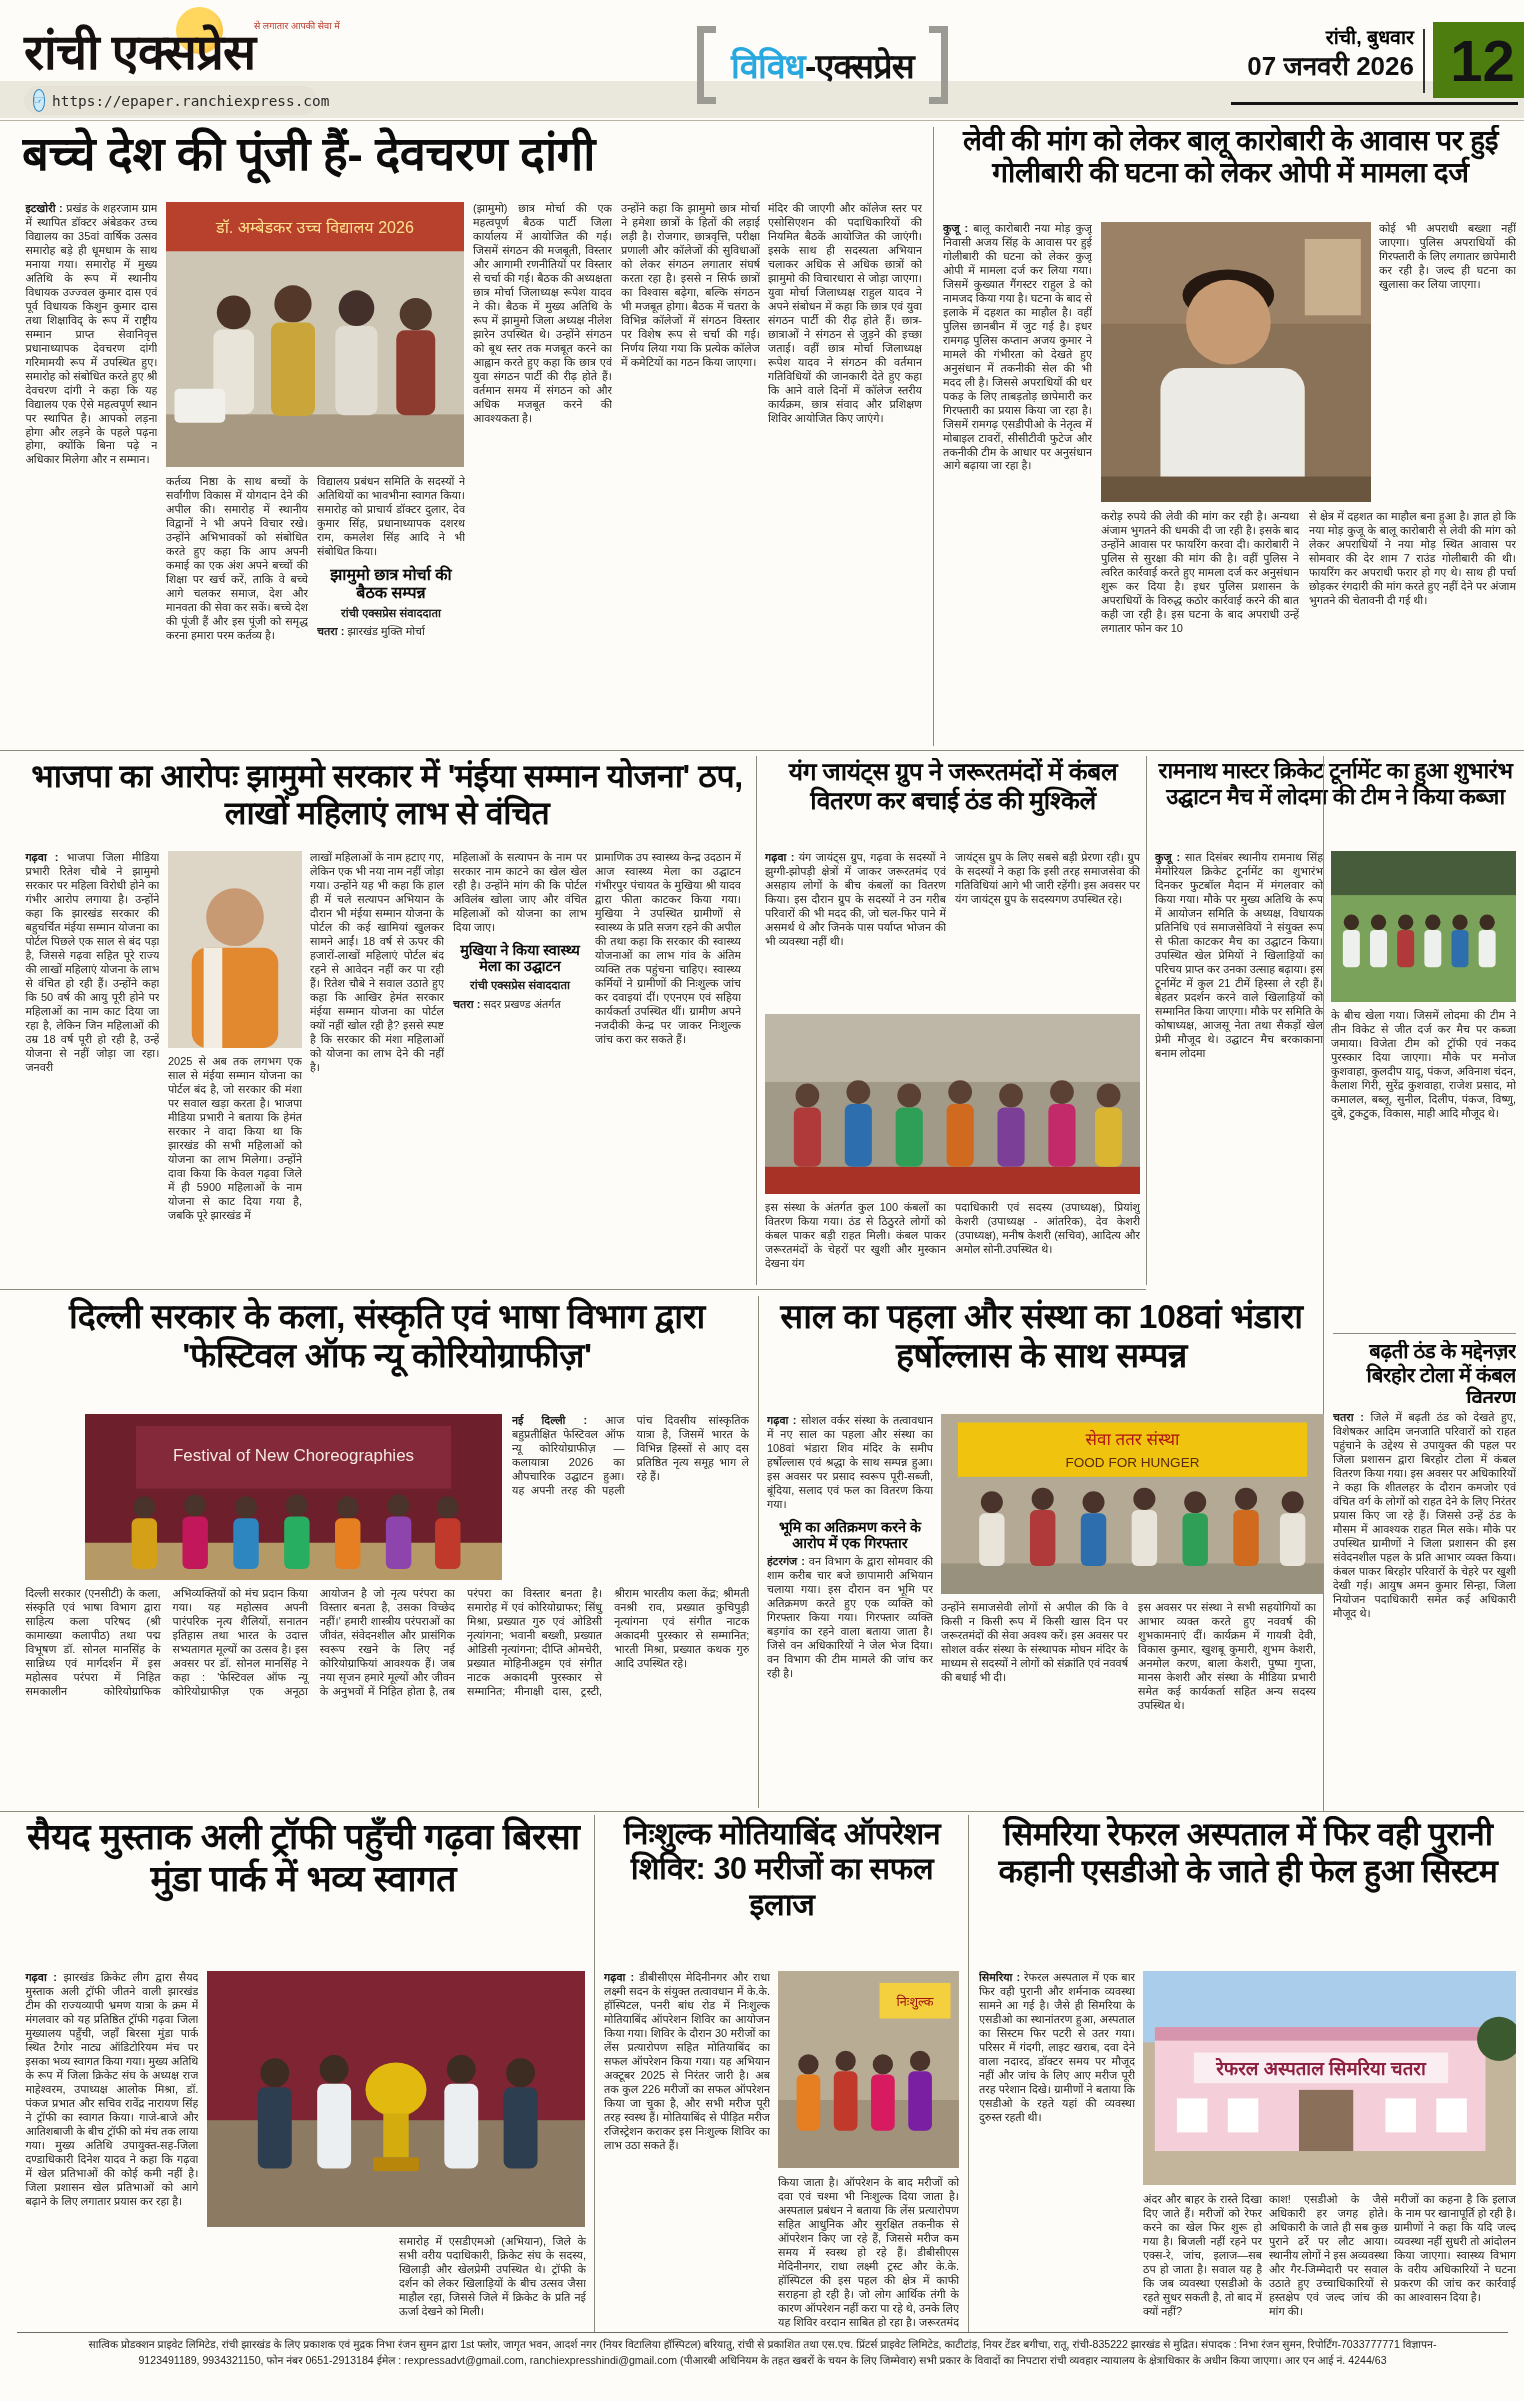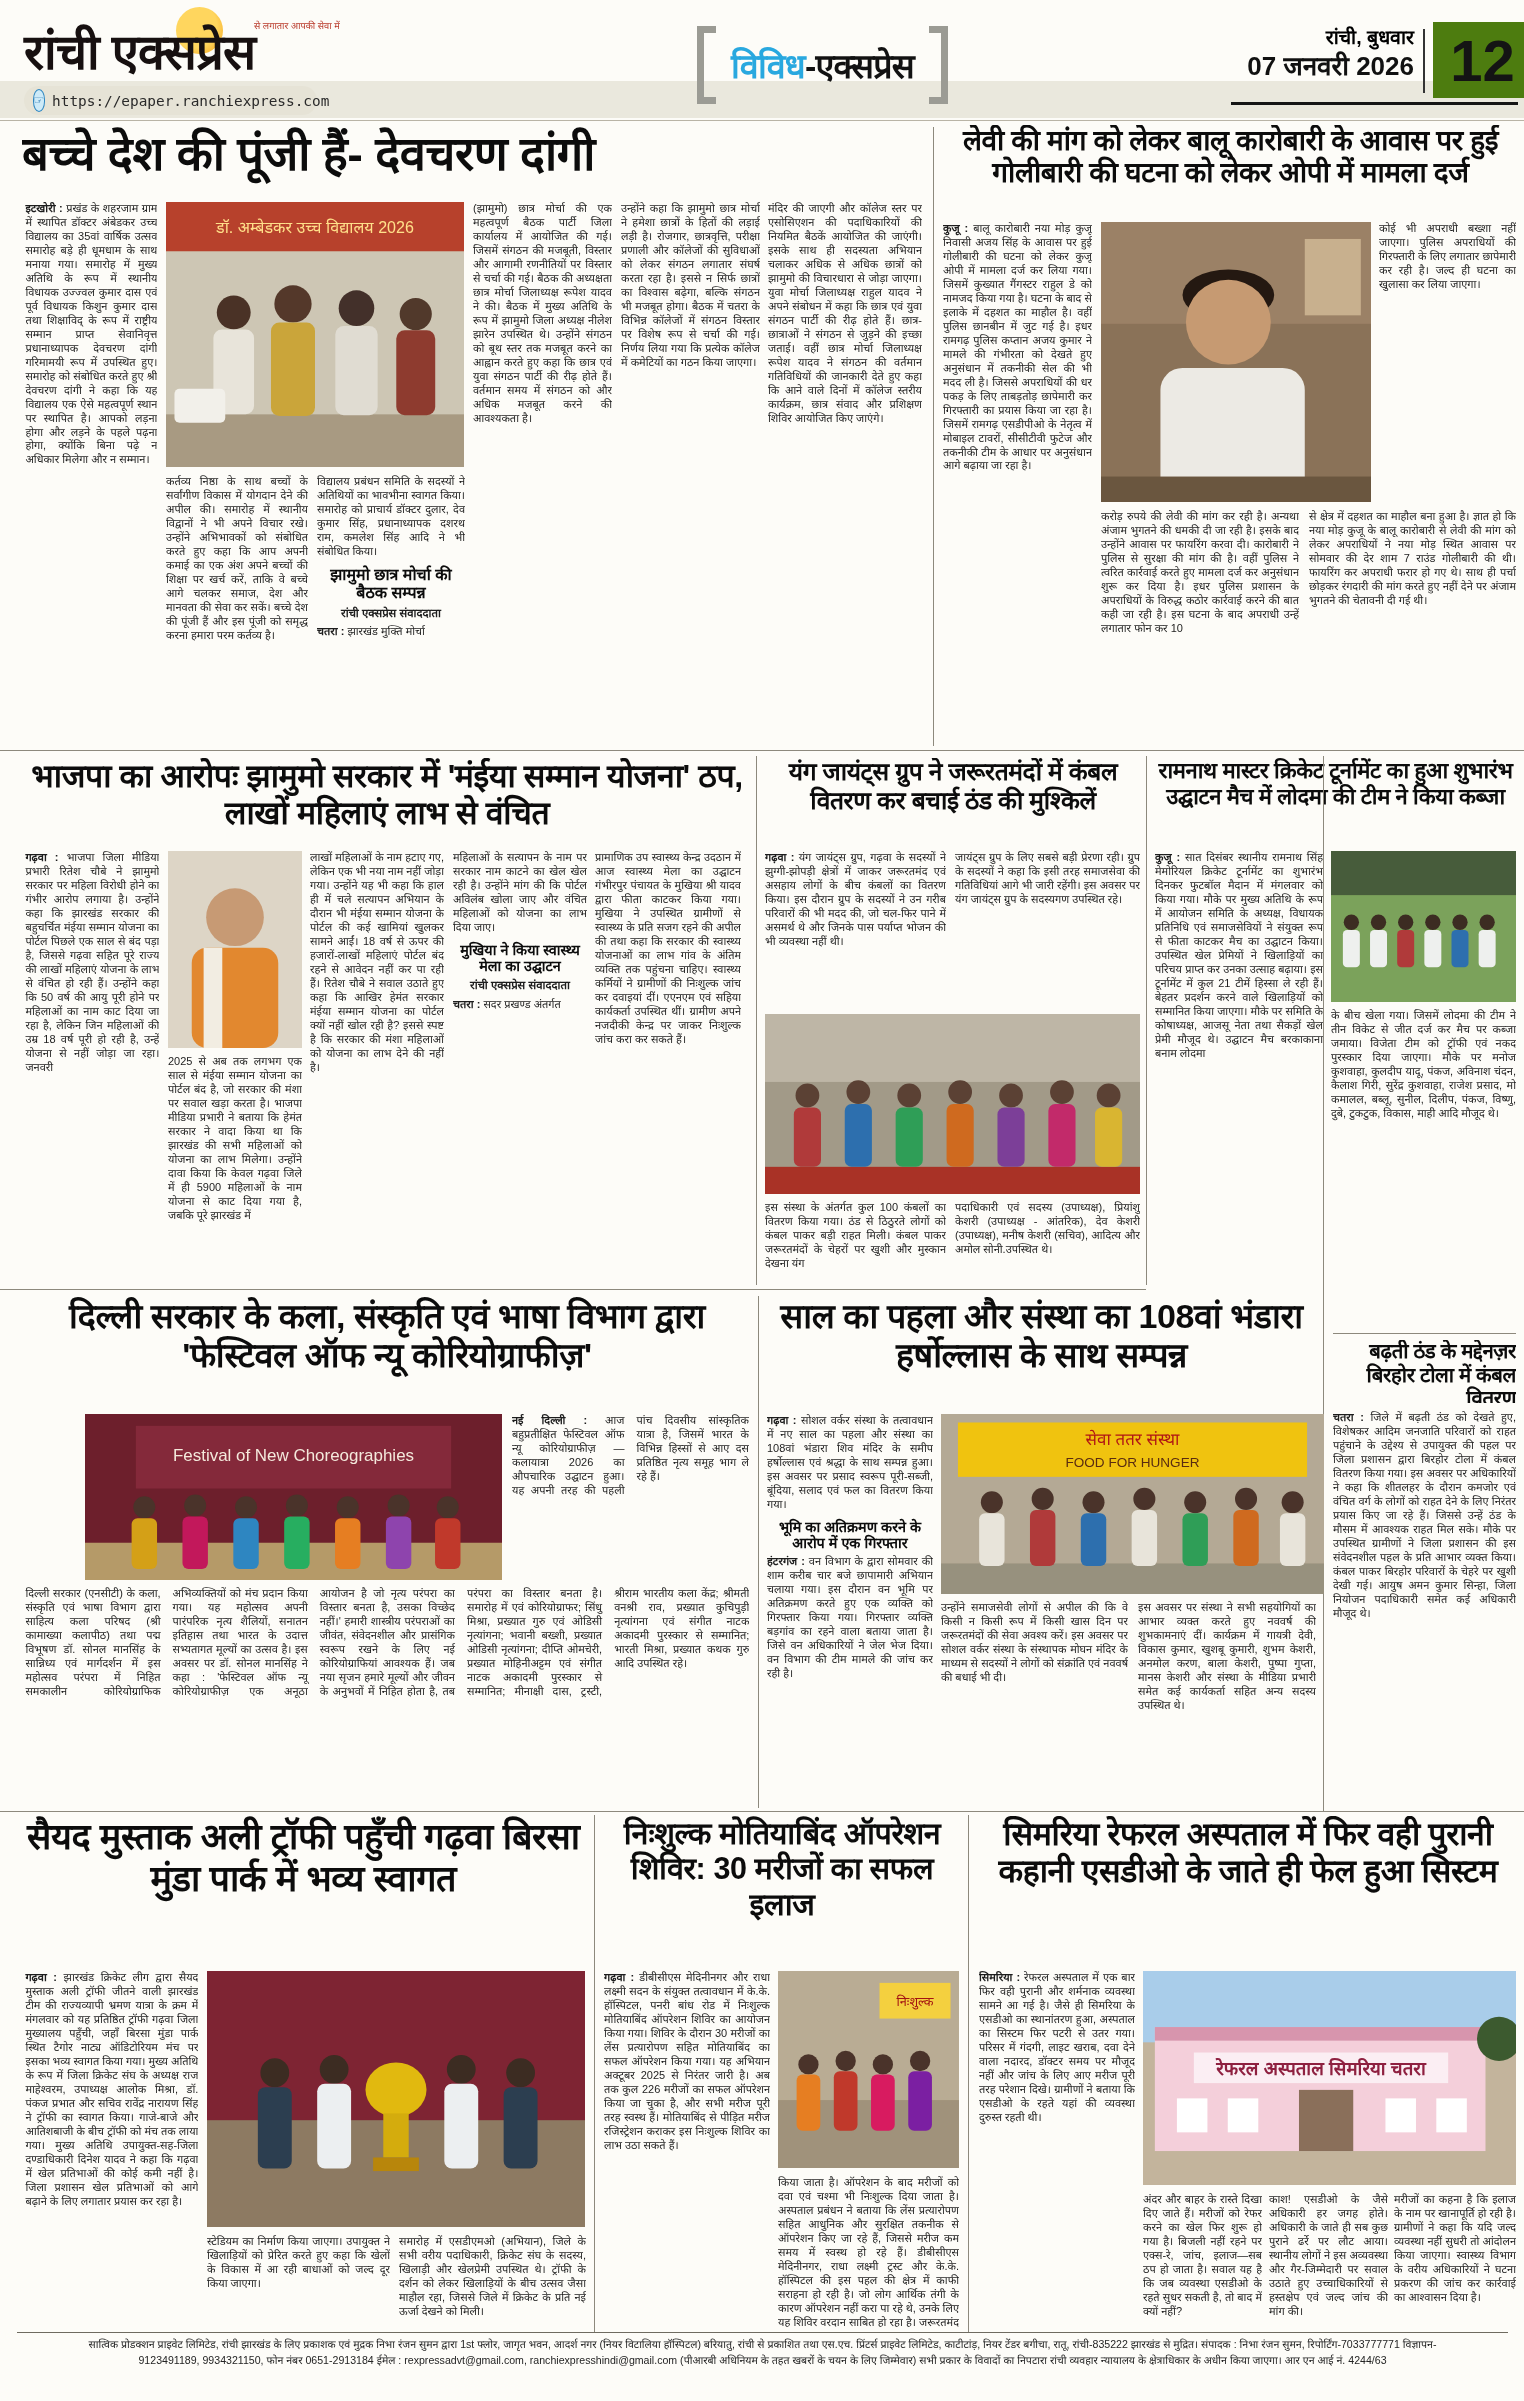--- a/index.html
+++ b/index.html
@@ -295,21 +295,20 @@
         <rect x="130" y="133" width="40" height="100" rx="9" fill="#eceff1"></rect>
       <ellipse cx="223" cy="140" rx="36" ry="32" fill="#e1b90f"></ellipse>
       <rect x="208" y="168" width="30" height="52" fill="#d4ac0d"></rect>
       <rect x="196" y="220" width="54" height="16" fill="#b8860b"></rect>
       <circle cx="300" cy="116" r="17" fill="#3c2c22"></circle>
         <rect x="280" y="133" width="40" height="100" rx="9" fill="#eceff1"></rect>
       <circle cx="370" cy="120" r="17" fill="#3c2c22"></circle>
         <rect x="350" y="137" width="40" height="96" rx="9" fill="#2c3e50"></rect>
     </svg>
   </div>
-  <div class="col" style="left:207px;top:2235px;width:183px;height:92px;">स्टेडियम का निर्माण किया जाएगा। उपायुक्त ने खिलाड़ियों को प्रेरित करते हुए कहा कि खेलों के विकास में आ रही बाधाओं को जल्द दूर किया जाएगा।</div>
   <div class="col" style="left:399px;top:2235px;width:187px;height:92px;">समारोह में एसडीएमओ (अभियान), जिले के सभी वरीय पदाधिकारी, क्रिकेट संघ के सदस्य, खिलाड़ी और खेलप्रेमी उपस्थित थे। ट्रॉफी के दर्शन को लेकर खिलाड़ियों के बीच उत्सव जैसा माहौल रहा, जिससे जिले में क्रिकेट के प्रति नई ऊर्जा देखने को मिली।</div>
 
   <div class="rule-v" style="left:594px;top:1815px;height:517px;"></div>
 
   <div class="hl" style="left:604px;top:1816px;width:356px;height:144px;font-size:30.5px;">निःशुल्क मोतियाबिंद ऑपरेशन शिविर: 30 मरीजों का सफल इलाज</div>
   <div class="col" style="left:604px;top:1971px;width:166px;height:356px;">
     <b class="dateline">गढ़वा :</b> <span>डीबीसीएस मेदिनीनगर और राधा लक्ष्मी सदन के संयुक्त तत्वावधान में के.के. हॉस्पिटल, पनरी बांध रोड में निःशुल्क मोतियाबिंद ऑपरेशन शिविर का आयोजन किया गया। शिविर के दौरान 30 मरीजों का लेंस प्रत्यारोपण सहित मोतियाबिंद का सफल ऑपरेशन किया गया। यह अभियान अक्टूबर 2025 से निरंतर जारी है। अब तक कुल 226 मरीजों का सफल ऑपरेशन किया जा चुका है, और सभी मरीज पूरी तरह स्वस्थ हैं। मोतियाबिंद से पीड़ित मरीज रजिस्ट्रेशन कराकर इस निःशुल्क शिविर का लाभ उठा सकते हैं।</span>
   </div>
   <div class="photo" style="left:778px;top:1971px;width:181px;height:197px;">
     <svg viewBox="0 0 214 232" preserveAspectRatio="none">

